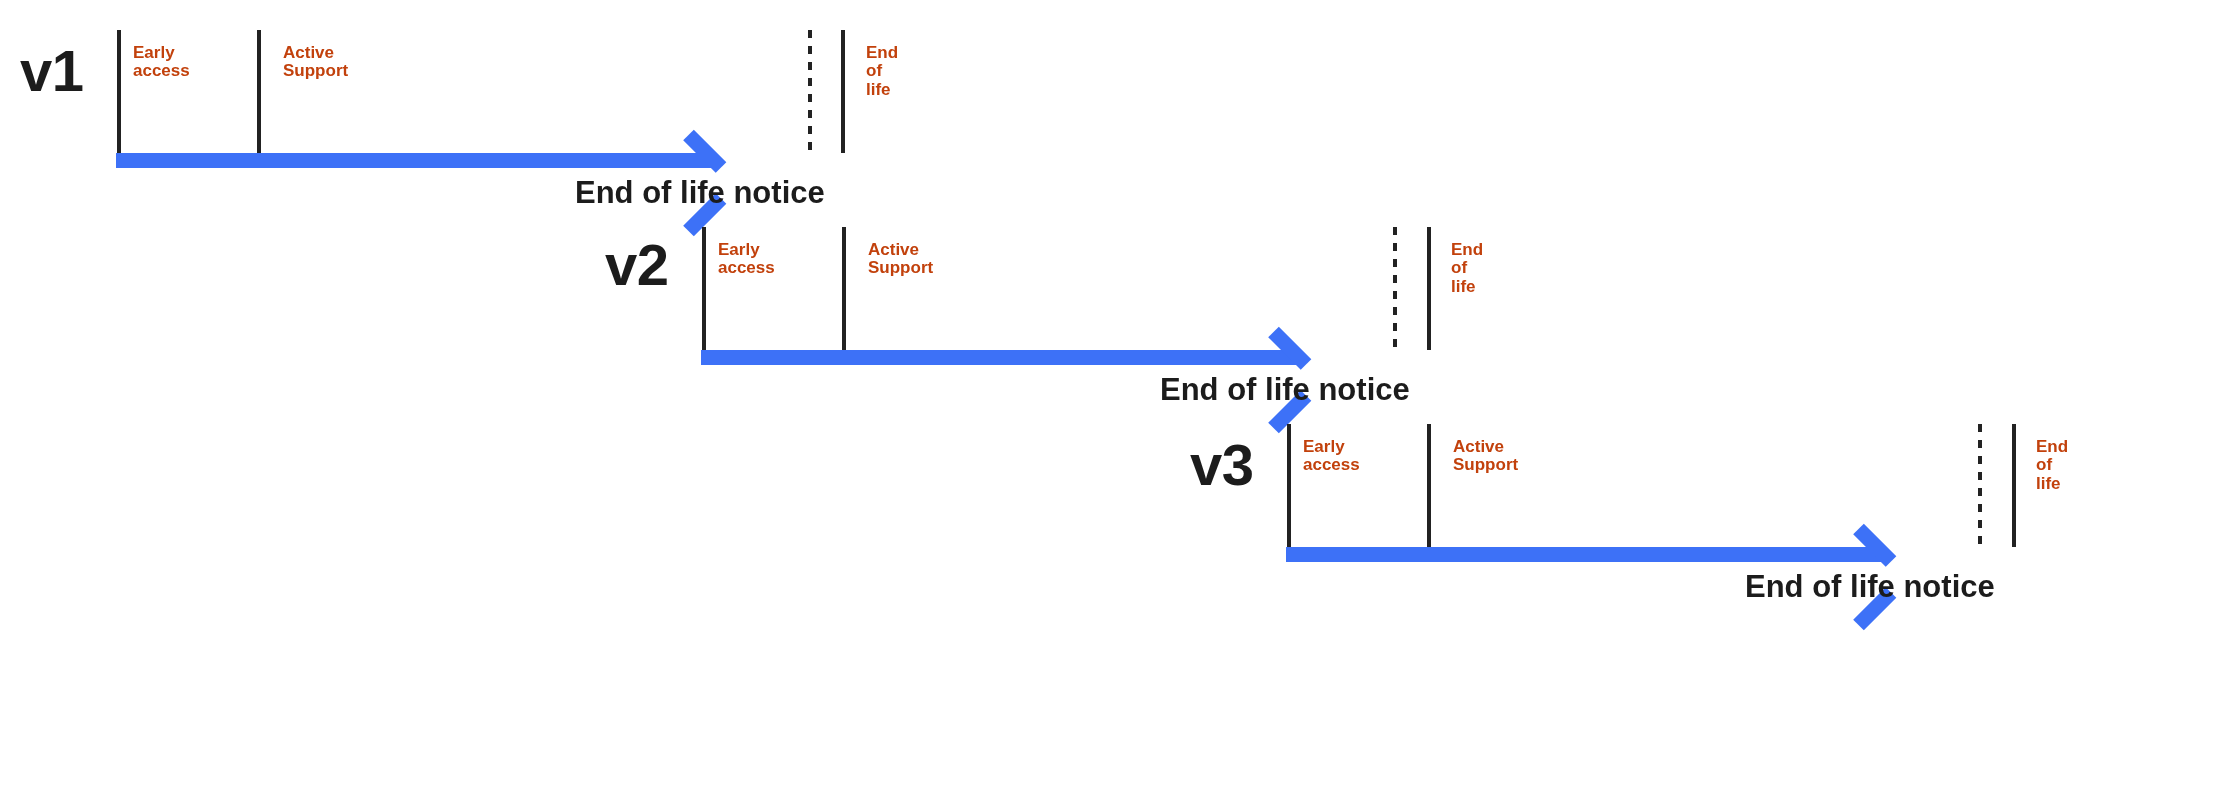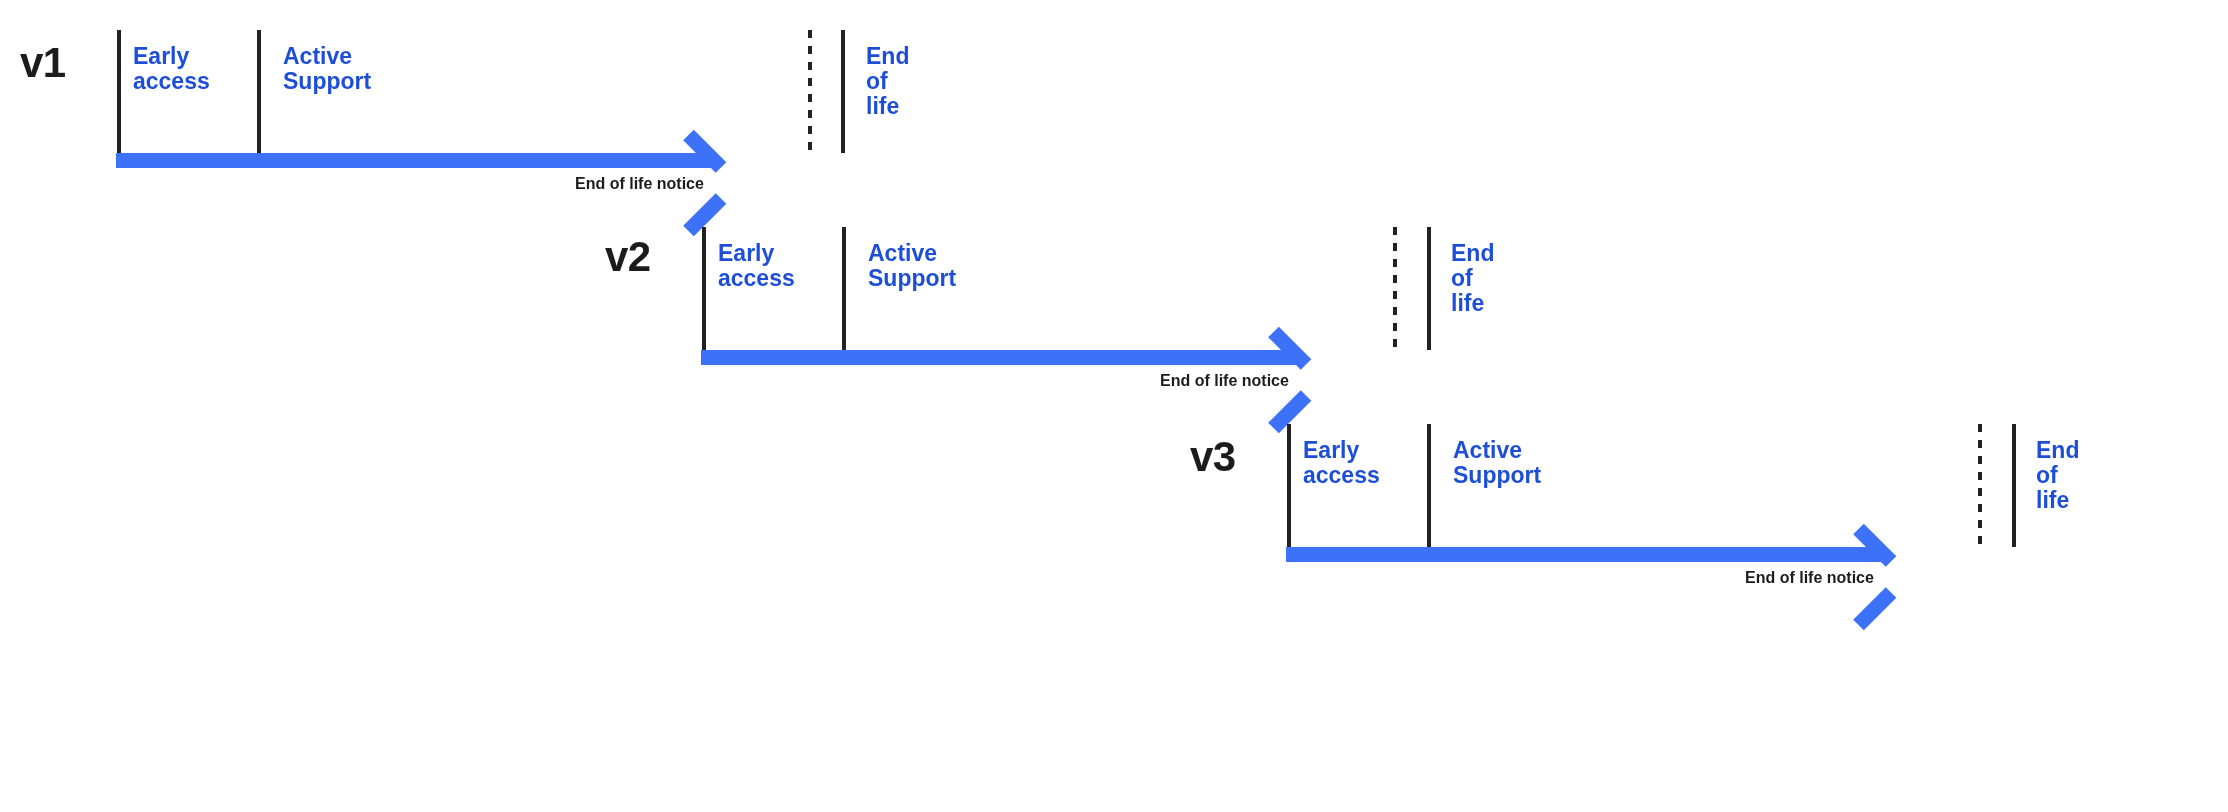--- a/index.html
+++ b/index.html
@@ -23,21 +23,21 @@
   
   .track {
     position: absolute;
     left: 0;
     top: 0;
   }
 
   
   .version-label {
     position: absolute;
-    font-size: 42px;
+    font-size: 58px;
     font-weight: bold;
     color: #1c1c1c;
     letter-spacing: -0.5px;
     line-height: 1;
     white-space: nowrap;
   }
 
   
   .divider {
     position: absolute;
@@ -50,23 +50,23 @@
     position: absolute;
     width: 4px;
     background-image: linear-gradient(to bottom, #222222 0 8px, rgba(0,0,0,0) 8px 16px);
     background-size: 4px 16px;
     background-repeat: repeat-y;
   }
 
   
   .phase-label {
     position: absolute;
-    font-size: 23px;
+    font-size: 17px;
     font-weight: bold;
-    color: #1d4ed8;
+    color: #c2410c;
     line-height: 1.08;
     white-space: pre-line;
   }
 
   
   .bar {
     position: absolute;
     height: 15px;
     background: #3d71f7;
   }
@@ -96,21 +96,21 @@
     height: 46px;
     left: 0px;
     top: 48px;
     transform: rotate(45deg);
     transform-origin: 50% 100%;
   }
 
   
   .notice-label {
     position: absolute;
-    font-size: 16px;
+    font-size: 31px;
     font-weight: bold;
     color: #1c1c1c;
     white-space: nowrap;
   }
 </style>
 </head>
 <body>
 
 <div id="canvas">
     <div class="track">

